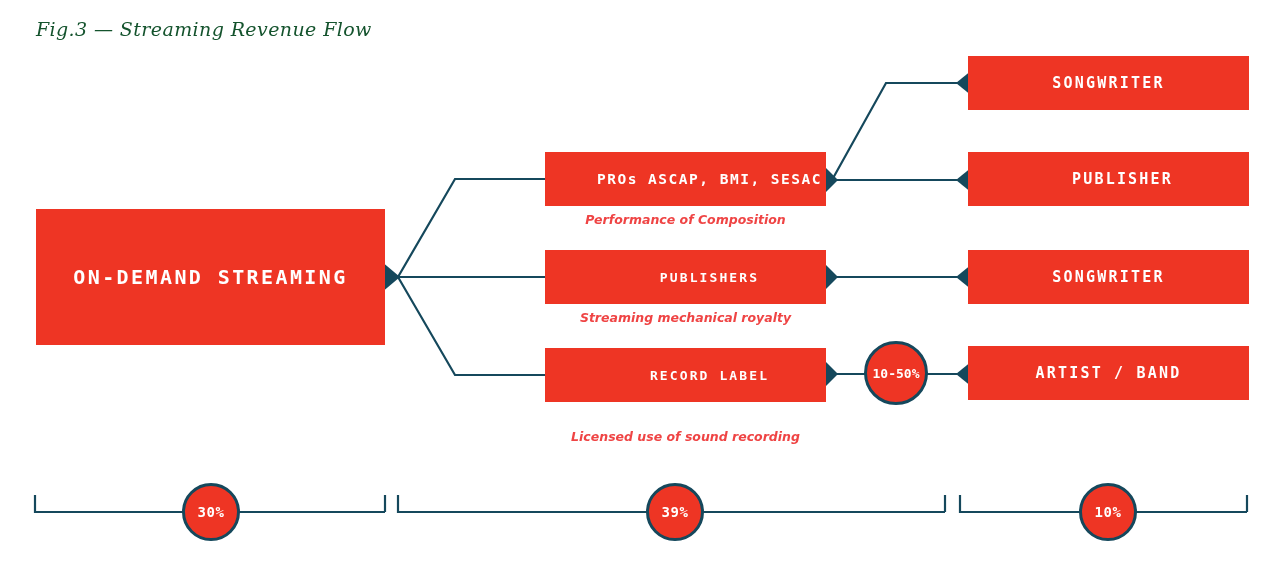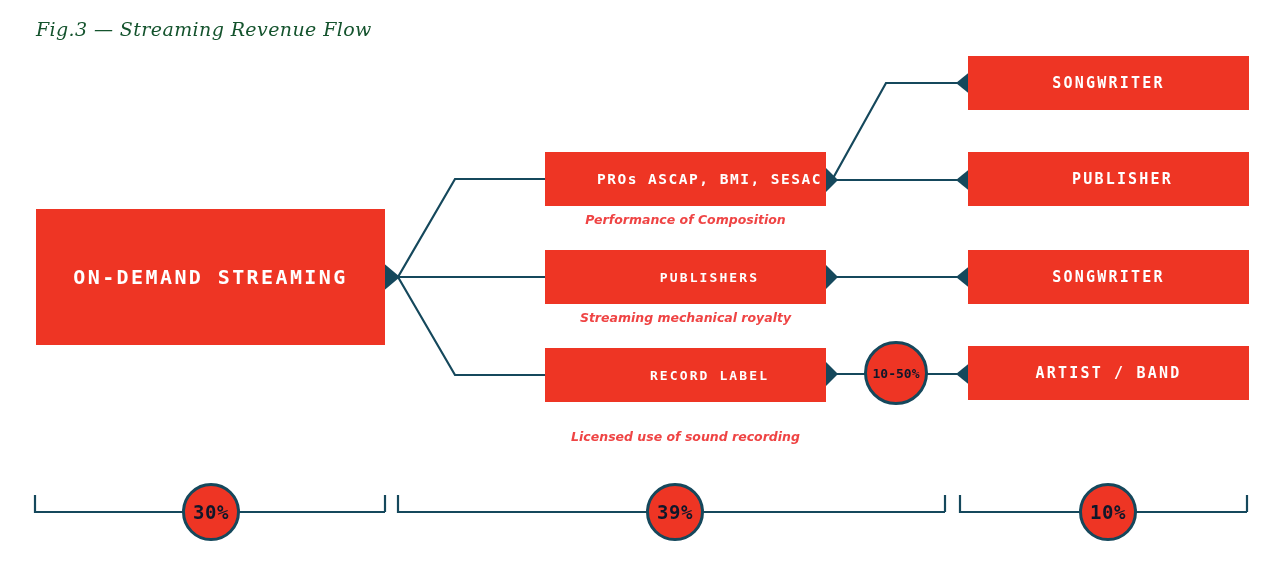--- a/index.html
+++ b/index.html
@@ -92,31 +92,31 @@
     position: absolute;
     border-radius: 50%;
     background: #EE3524;
     border: 3px solid #15485C;
     box-sizing: border-box;
     display: flex;
     align-items: center;
     justify-content: center;
   }
   .badge span {
-    color: #0f172a;
+    color: #ffffff;
     font-family: "DejaVu Sans Mono", "Liberation Mono", monospace;
     font-weight: bold;
     white-space: nowrap;
   }
 
   #badge-split { left: 864px; top: 341px; width: 64px; height: 64px; }
   #badge-split span { font-size: 13px; letter-spacing: 0px; }
 
   .badge-share { width: 58px; height: 58px; }
-  .badge-share span { font-size: 19px; letter-spacing: 0.5px; }
+  .badge-share span { font-size: 14px; letter-spacing: 0.5px; }
   #badge-30 { left: 182px;  top: 483px; }
   #badge-60 { left: 646px;  top: 483px; }
   #badge-10 { left: 1079px; top: 483px; }
 </style>
 </head>
 <body>
 
 <svg id="canvas" viewBox="0 0 1280 585">
 
   <g fill="none" stroke="#15485C" stroke-width="2.2">

